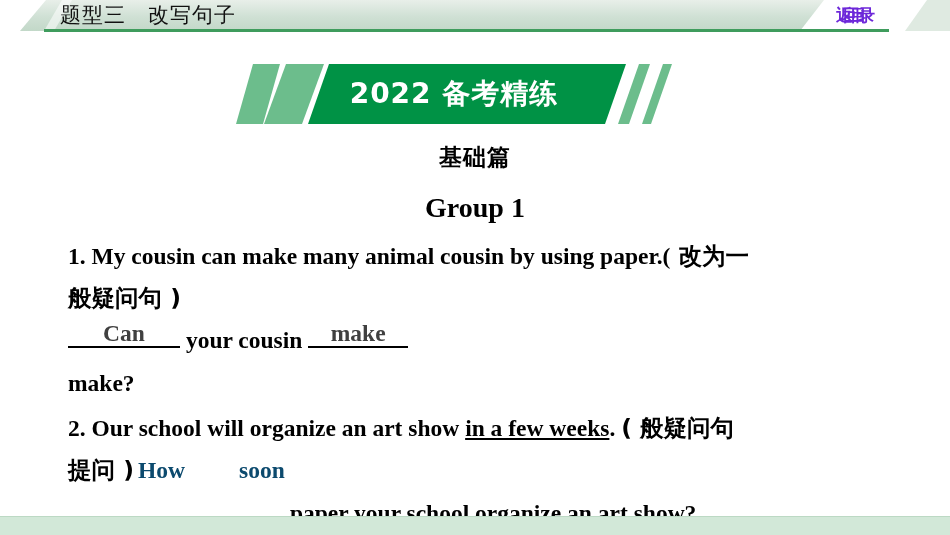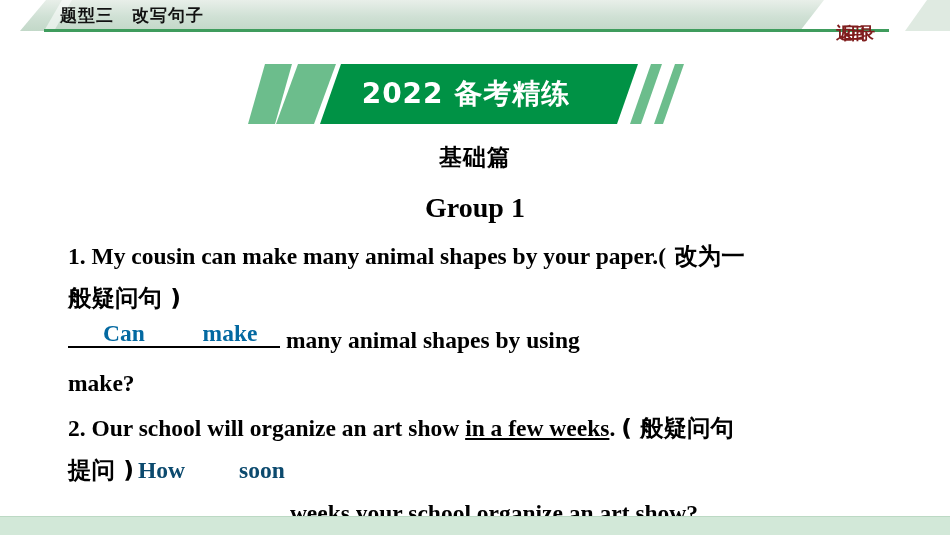--- a/index.html
+++ b/index.html
@@ -59,46 +59,46 @@
     left: 44px; top: 29px;
     width: 845px; height: 3px;
     background: #3f9c5d;
   }
   #header-title {
     position: absolute;
     left: 60px; top: 0px;
     height: 40px;
     line-height: 31px;
     font-family: "DejaVu Sans", "Liberation Sans", sans-serif;
-    font-size: 17px;
-    font-weight: bold;
+    font-size: 21px;
+    font-weight: normal;
     color: #111111;
     letter-spacing: 1px;
     white-space: nowrap;
   }
   #return-button {
     position: absolute;
-    left: 836px; top: 19px;
+    left: 836px; top: 1px;
     height: 28px;
     line-height: 28px;
     font-family: "DejaVu Sans", "Liberation Sans", sans-serif;
     font-size: 17px;
     font-weight: bold;
-    color: #7f1d1d;
+    color: #6d28d9;
     white-space: nowrap;
     cursor: pointer;
   }
   
   #return-button .rb-a { letter-spacing: -10px; }
   #return-button .rb-b { letter-spacing: -9px; }
 
   
   #banner {
     position: absolute;
-    left: 248px; top: 64px;
+    left: 236px; top: 64px;
     width: 436px; height: 60px;
   }
   #banner .tab-far {
     position: absolute;
     left: 0; top: 0;
     width: 44px; height: 60px;
     background: #6cbd8c;
     clip-path: polygon(17px 0, 44px 0, 27px 60px, 0 60px);
   }
   #banner .tab-near {
@@ -196,21 +196,21 @@
     position: relative;
   }
   .blank.w1 { width: 112px; }
   .blank.w2 { width: 100px; }
   .blank.w3 { width: 108px; }
   .answer {
     position: absolute;
     left: 0; top: -25px;
     width: 100%;
     text-align: center;
-    color: #0369a1;
+    color: #404040;
     font-weight: bold;
     font-size: 23.5px;
     line-height: 25px;
   }
   .answer-float {
     position: absolute;
     color: #0c4a6e;
     font-weight: bold;
     font-size: 23.5px;
     white-space: nowrap;
@@ -250,46 +250,46 @@
   <div id="banner-text">2022 备考精练</div>
 </div>
 
 <div id="section-heading">基础篇</div>
 <div id="group-heading">Group 1</div>
 
 <div id="content">
 
   <div class="qline" style="top:8px;">
     <span>1.</span>
-    <span>My cousin can make many animal shapes by your paper.(</span><span class="cjk"> 改为一</span>
+    <span>My cousin can make many animal cousin by using paper.(</span><span class="cjk"> 改为一</span>
   </div>
 
   <div class="qline cjk" style="top:50px;">
     <span>般疑问句 )</span>
   </div>
 
   <div class="qline" style="top:95px;">
-    <span class="blank w1"><span class="answer">Can</span></span><span class="blank w2"><span class="answer">make</span></span><span> many animal shapes by using</span>
+    <span class="blank w1"><span class="answer">Can</span></span><span> your cousin </span><span class="blank w2"><span class="answer">make</span></span>
   </div>
 
   <div class="qline" style="top:138px;">
     <span>make?</span>
   </div>
 
   <div class="qline" style="top:180px;">
     <span>2.</span>
     <span>Our school will organize an art show </span><span class="uline">in a few weeks</span><span>. </span><span class="cjk">( 般疑问句</span>
   </div>
 
   <div class="qline cjk" style="top:222px;">
     <span>提问 )</span>
   </div>
 
   <div class="answer-float" style="left:98px; top:225px;">How</div>
   <div class="answer-float" style="left:199px; top:225px;">soon</div>
 
   <div class="qline" style="top:268px;">
-    <span class="blank w3"></span>&nbsp;<span class="blank w3"></span><span>weeks your school organize an art show?</span>
+    <span class="blank w3"></span>&nbsp;<span class="blank w3"></span><span>paper your school organize an art show?</span>
   </div>
 
 </div>
 
 <div id="bottom-bar"></div>
 
 </body></html>

